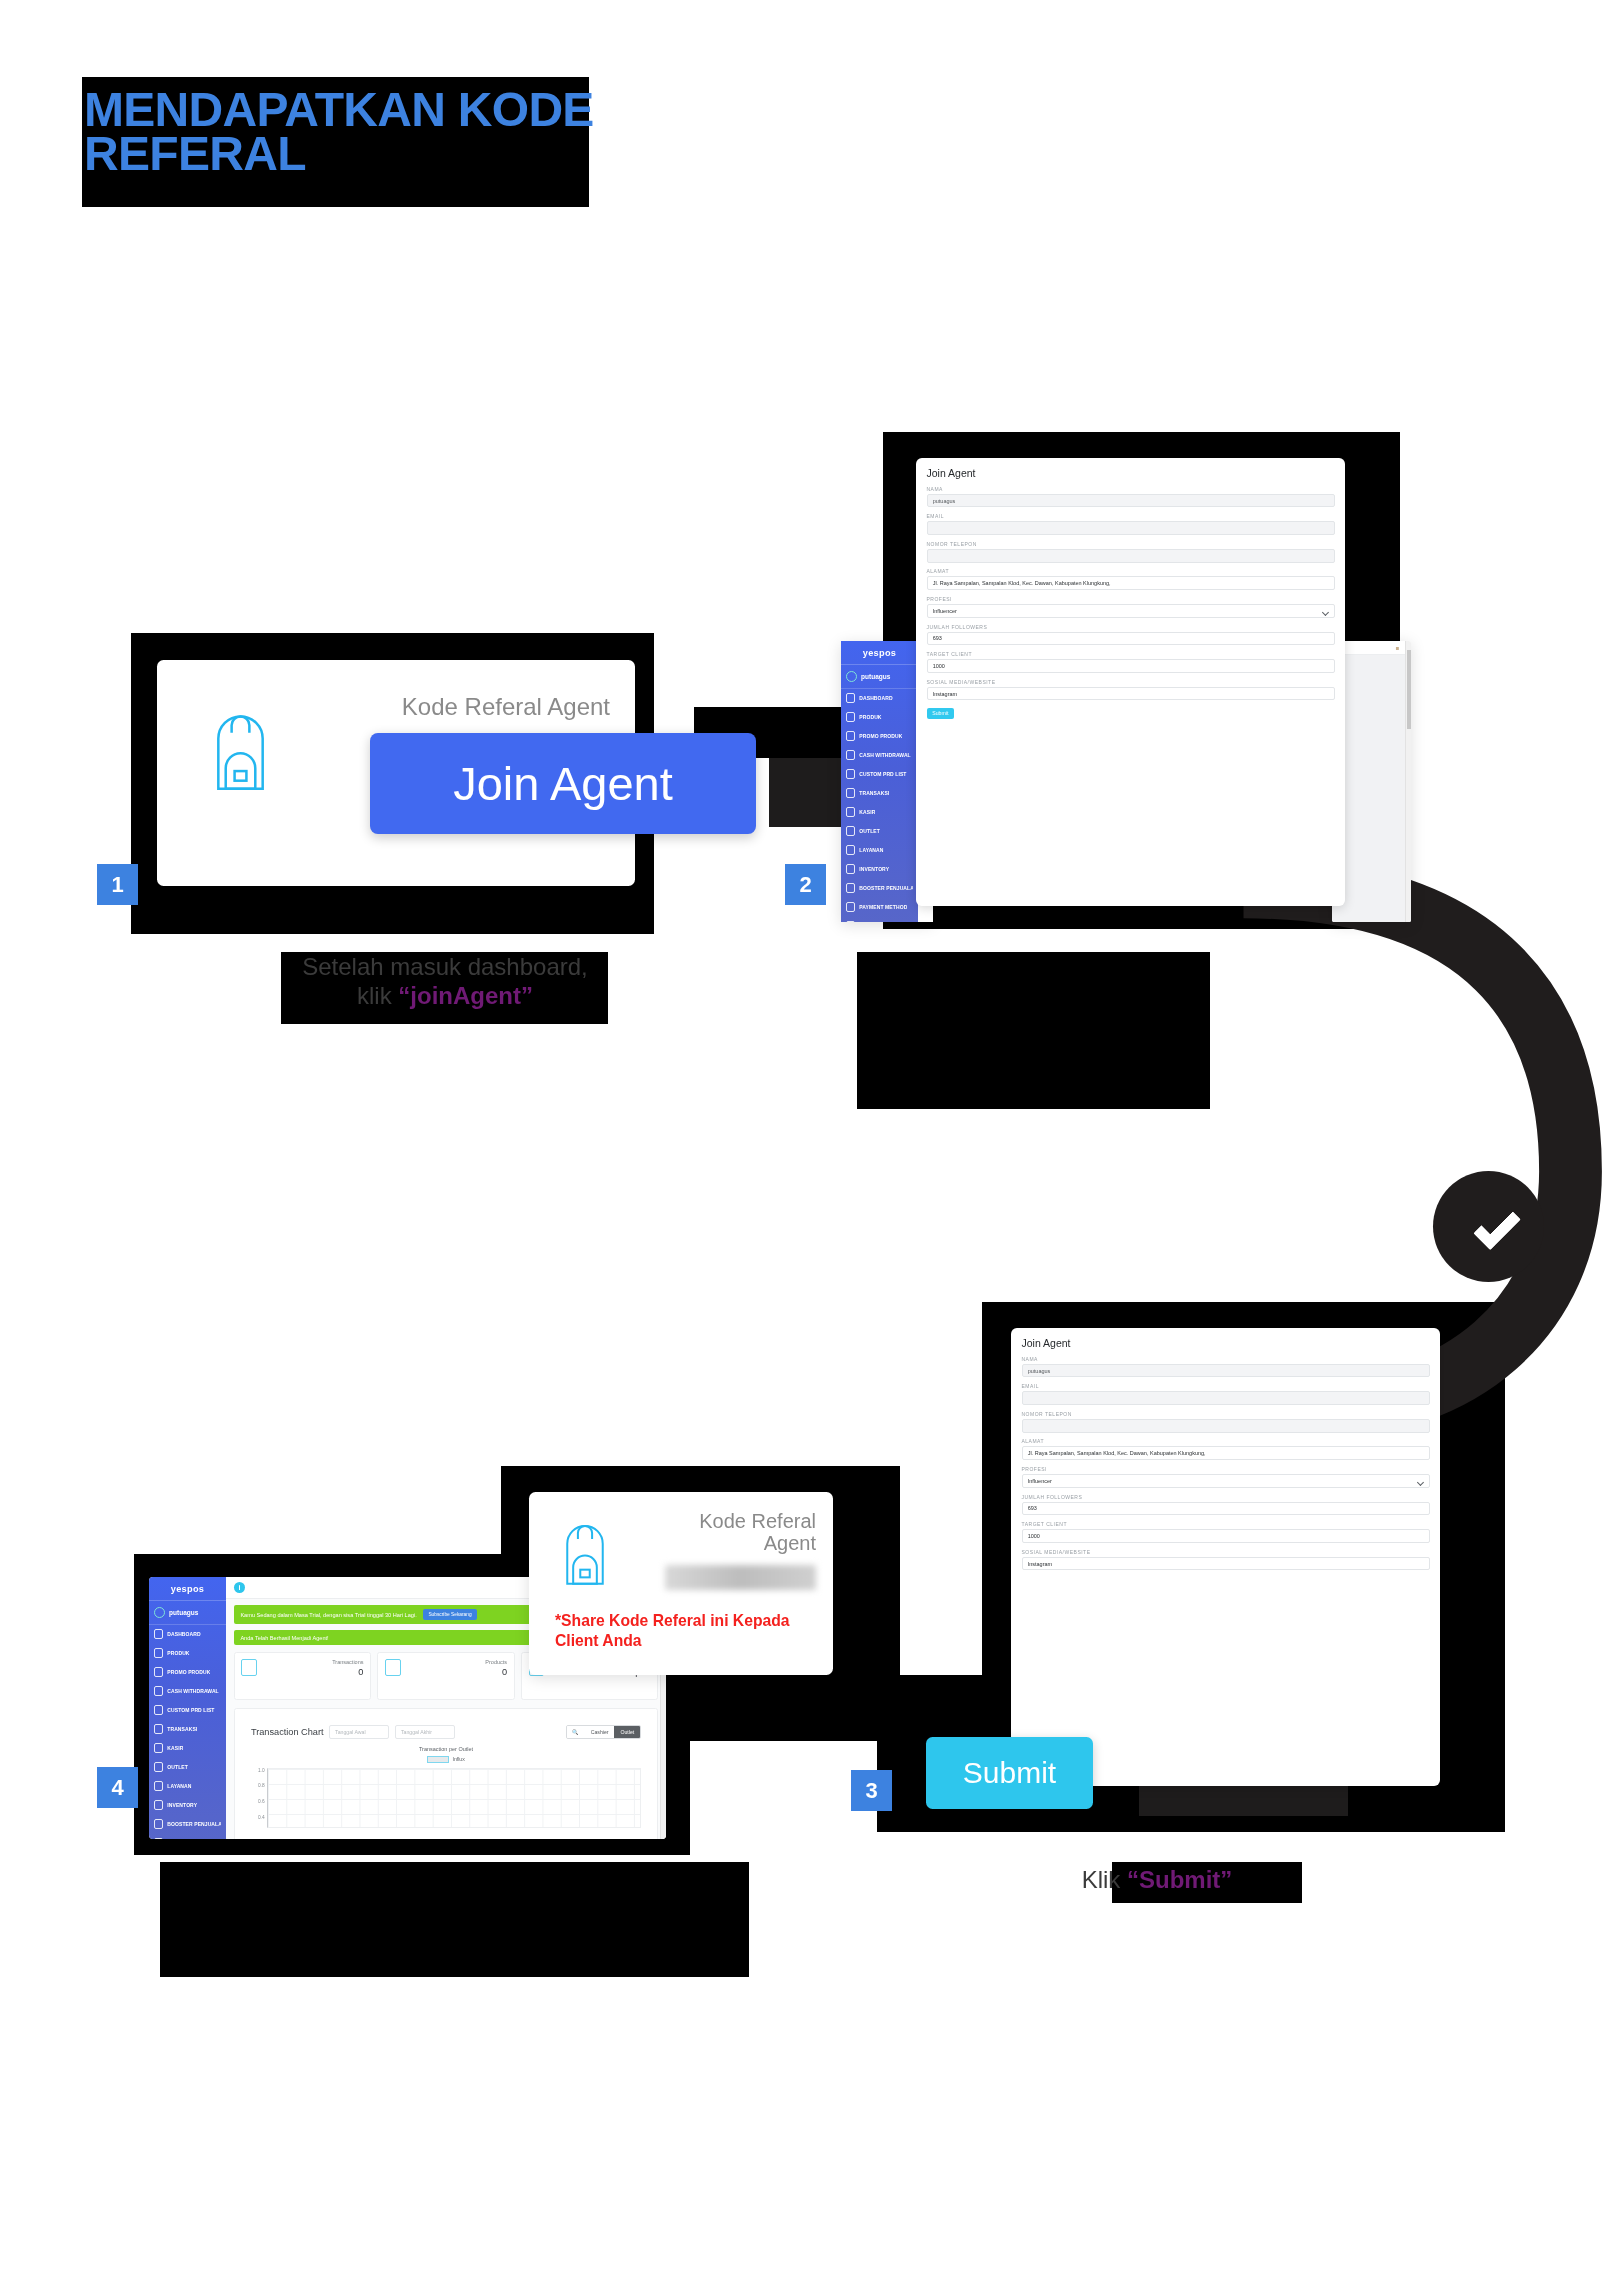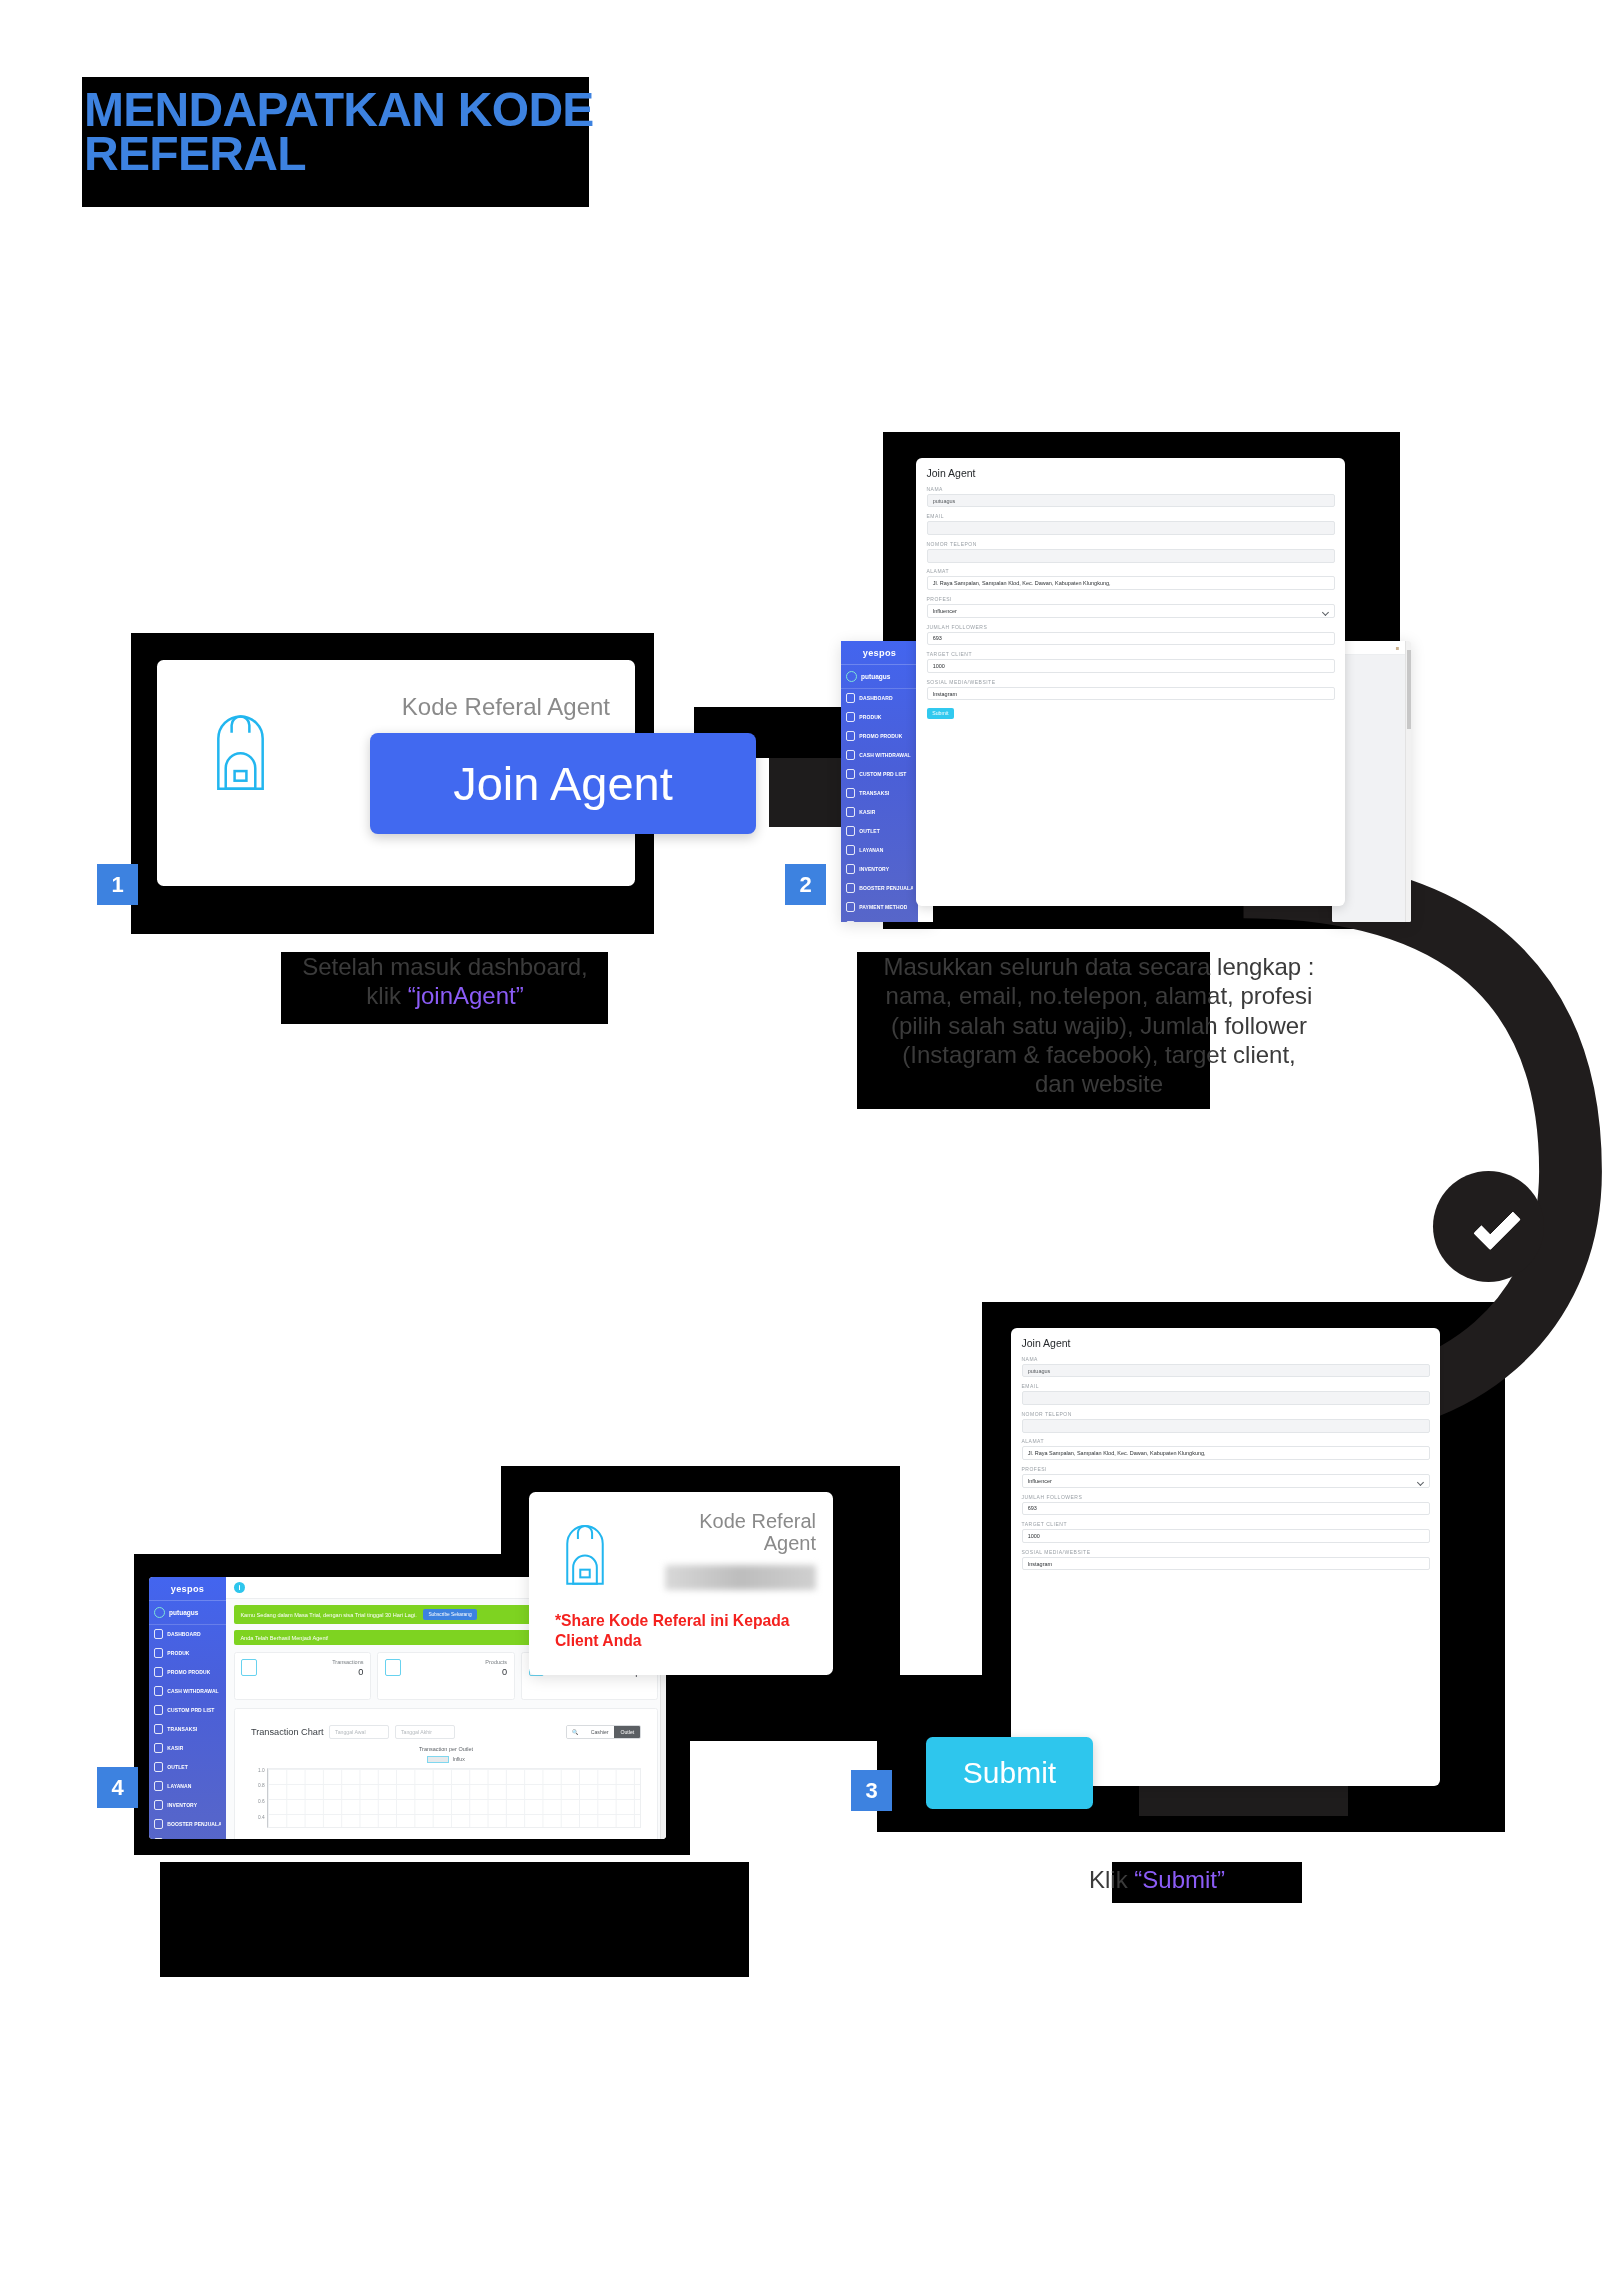--- a/index.html
+++ b/index.html
@@ -41,21 +41,21 @@
     display: flex; align-items: center; justify-content: center;
     z-index: 40;
   }
 
   
   .cap {
     position: absolute; color: #3b3b3b; text-align: center; z-index: 35;
     font-family: "Liberation Sans Narrow", "Liberation Sans", sans-serif;
     font-size: 24px; line-height: 1.22; font-weight: 400; white-space: pre-line;
   }
-  .cap b { font-weight: 400; color: #8b5cf6; }
+  .cap b { font-weight: 700; color: #701a75; }
 
   
   .card { position: absolute; background: #ffffff; border-radius: 6.5px;
           box-shadow: 0 2.6px 14.4px rgba(0,0,0,.13); z-index: 20; overflow: hidden; }
 
   
   .ref-card { width: 478px; height: 226px; }
   .bagpack { position: absolute; left: 46px; top: 49px; width: 75px; height: 85px; }
   .ref-title {
     position: absolute; right: 25px; top: 33px; font-size: 24px; color: #8a8a8a;
@@ -316,25 +316,20 @@
         <div class="fgroup">
           <div class="flabel">SOSIAL MEDIA/WEBSITE</div>
           <div class="finput">Instagram</div>
         </div>
       </div>
     <div class="fsubmit">Submit</div>
   </div>
 
   <div class="badge" style="left:785px; top:864px;">2</div>
   <div class="blk" style="left:857px; top:952px; width:353px; height:157px;"></div>
-  <div class="cap" style="left:844px; top:952px; width:510px;">Masukkan seluruh data secara lengkap :
-nama, email, no.telepon, alamat, profesi
-(pilih salah satu wajib), Jumlah follower
-(Instagram &amp; facebook), target client,
-dan website</div>
 
   <svg style="position:absolute; left:1204px; top:864px; width:406px; height:569px; z-index:15;" viewBox="0 0 620 870">
     <path d="M60 35 C 430 35 560 220 560 470 C 560 700 380 830 180 830 L 60 830" fill="none" stroke="#201d1d" stroke-width="96" stroke-linecap="butt"></path>
   </svg>
   <div class="arrow-circle">
     <div class="chev"></div>
   </div>
 
   <div class="blk" style="left:982px; top:1302px; width:523px; height:530px;"></div>
   <div class="blk" style="left:877px; top:1721px; width:275px; height:111px;"></div>

